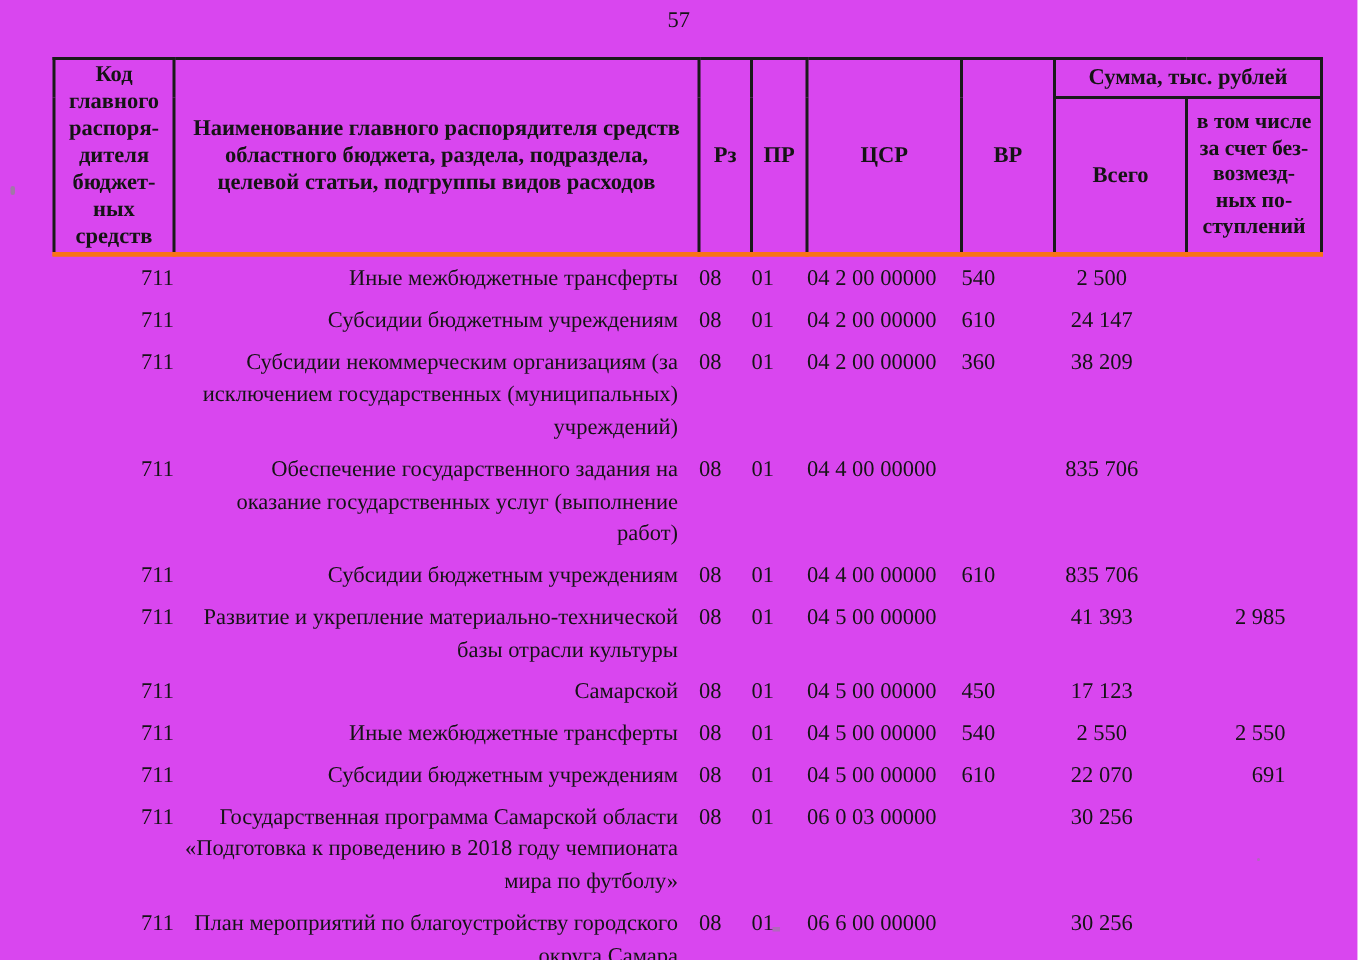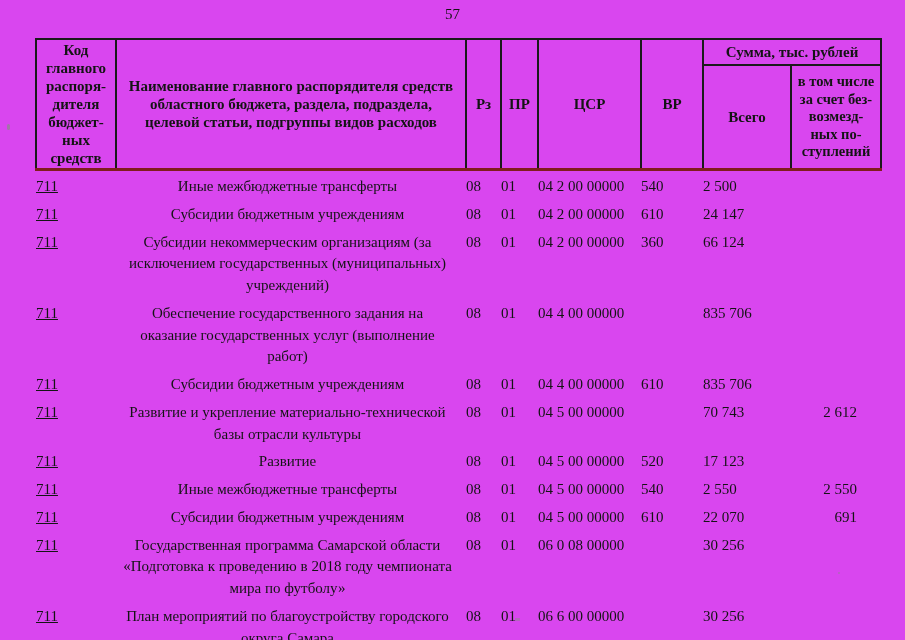--- a/index.html
+++ b/index.html
@@ -42,36 +42,36 @@
   thead th {
     border: 2px solid #1a1a1a;
     font-weight: bold;
     text-align: center;
     vertical-align: middle;
     white-space: pre-line;
     line-height: 1.2;
     padding: 0 2px;
     font-size: 15px;
   }
-  thead { border-bottom: 3px solid #7f1d1d; }
+  thead { border-bottom: 3px solid #f97316; }
   thead tr.sum-row th { padding: 1px 2px; }
   th.grat-h { font-size: 14.5px; }
 
   tbody td {
     border: none;
     vertical-align: top;
     padding: 3px 0;
     line-height: 1.45;
     font-size: 15px;
   }
   tbody tr:first-child td { padding-top: 5px; }
-  td.col-code { text-align: left; text-decoration: underline; }
-  td.col-name { text-align: center; padding-left: 7px; padding-right: 14px; margin-left: 12px; }
+  td.col-code { text-align: right; }
+  td.col-name { text-align: right; padding-left: 7px; padding-right: 14px; margin-left: 12px; }
   td.col-rz, td.col-pr, td.col-csr, td.col-vr { }
-  td.col-total { text-align: left; padding-right: 25px; }
+  td.col-total { text-align: center; padding-right: 25px; }
   td.col-gratuitous { text-align: right; padding-right: 24px; }
 
   .speck { position: absolute; background: #8a8a8a; }
   .speck-1 { left: 7px;  top: 124px; width: 3px; height: 6px; border-radius: 2px; opacity: .7; }
   .speck-2 { left: 515px; top: 618px; width: 5px; height: 3px; opacity: .5; }
   .speck-3 { left: 838px; top: 572px; width: 2px; height: 2px; border-radius: 50%; opacity: .5; }
 </style>
 </head>
 <body>
 
@@ -137,21 +137,21 @@
           <td class="col-total">24 147</td>
           <td class="col-gratuitous"></td>
         </tr>
         <tr>
           <td class="col-code">711</td>
           <td class="col-name">Субсидии некоммерческим организациям (за исключением государственных (муниципальных) учреждений)</td>
           <td class="col-rz">08</td>
           <td class="col-pr">01</td>
           <td class="col-csr">04 2 00 00000</td>
           <td class="col-vr">360</td>
-          <td class="col-total">66 124</td>
+          <td class="col-total">38 209</td>
           <td class="col-gratuitous"></td>
         </tr>
         <tr>
           <td class="col-code">711</td>
           <td class="col-name">Обеспечение государственного задания на оказание государственных услуг (выполнение работ)</td>
           <td class="col-rz">08</td>
           <td class="col-pr">01</td>
           <td class="col-csr">04 4 00 00000</td>
           <td class="col-vr"></td>
           <td class="col-total">835 706</td>
@@ -167,30 +167,30 @@
           <td class="col-total">835 706</td>
           <td class="col-gratuitous"></td>
         </tr>
         <tr>
           <td class="col-code">711</td>
           <td class="col-name">Развитие и укрепление материально-технической базы отрасли культуры</td>
           <td class="col-rz">08</td>
           <td class="col-pr">01</td>
           <td class="col-csr">04 5 00 00000</td>
           <td class="col-vr"></td>
-          <td class="col-total">70 743</td>
-          <td class="col-gratuitous">2 612</td>
-        </tr>
-        <tr>
-          <td class="col-code">711</td>
-          <td class="col-name">Развитие</td>
-          <td class="col-rz">08</td>
-          <td class="col-pr">01</td>
-          <td class="col-csr">04 5 00 00000</td>
-          <td class="col-vr">520</td>
+          <td class="col-total">41 393</td>
+          <td class="col-gratuitous">2 985</td>
+        </tr>
+        <tr>
+          <td class="col-code">711</td>
+          <td class="col-name">Самарской</td>
+          <td class="col-rz">08</td>
+          <td class="col-pr">01</td>
+          <td class="col-csr">04 5 00 00000</td>
+          <td class="col-vr">450</td>
           <td class="col-total">17 123</td>
           <td class="col-gratuitous"></td>
         </tr>
         <tr>
           <td class="col-code">711</td>
           <td class="col-name">Иные межбюджетные трансферты</td>
           <td class="col-rz">08</td>
           <td class="col-pr">01</td>
           <td class="col-csr">04 5 00 00000</td>
           <td class="col-vr">540</td>
@@ -205,21 +205,21 @@
           <td class="col-csr">04 5 00 00000</td>
           <td class="col-vr">610</td>
           <td class="col-total">22 070</td>
           <td class="col-gratuitous">691</td>
         </tr>
         <tr>
           <td class="col-code">711</td>
           <td class="col-name">Государственная программа Самарской области «Подготовка к проведению в 2018 году чемпионата мира по футболу»</td>
           <td class="col-rz">08</td>
           <td class="col-pr">01</td>
-          <td class="col-csr">06 0 08 00000</td>
+          <td class="col-csr">06 0 03 00000</td>
           <td class="col-vr"></td>
           <td class="col-total">30 256</td>
           <td class="col-gratuitous"></td>
         </tr>
         <tr>
           <td class="col-code">711</td>
           <td class="col-name">План мероприятий по благоустройству городского округа Самара</td>
           <td class="col-rz">08</td>
           <td class="col-pr">01</td>
           <td class="col-csr">06 6 00 00000</td>

